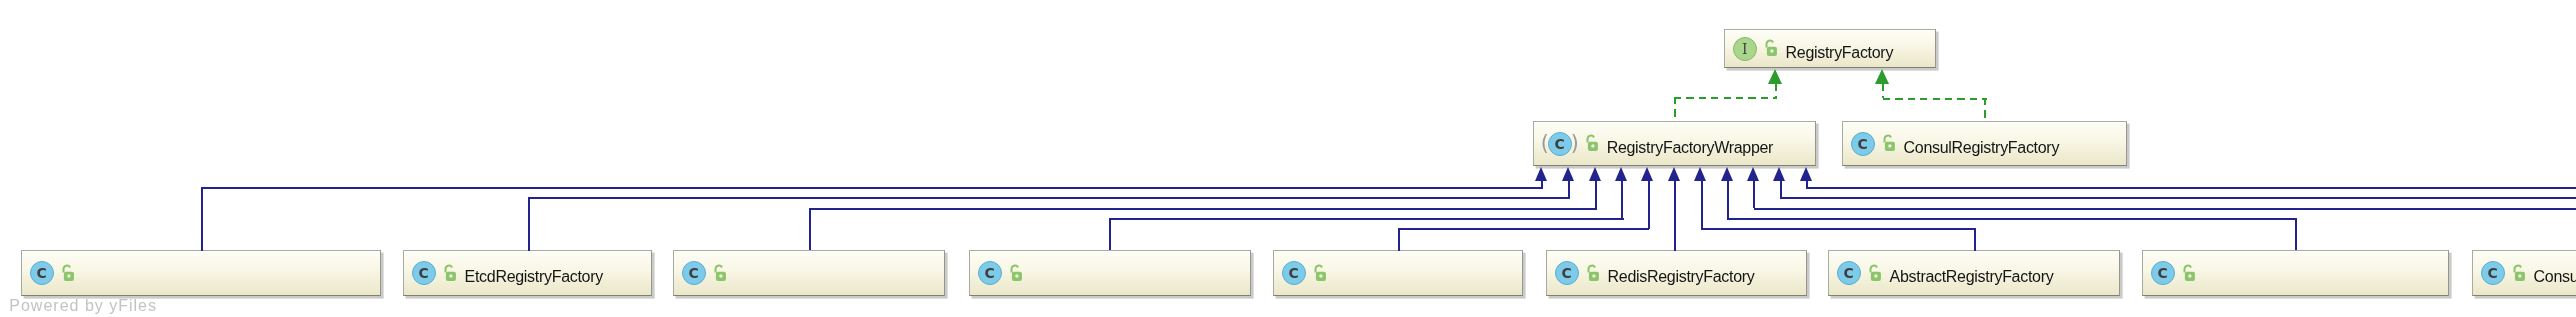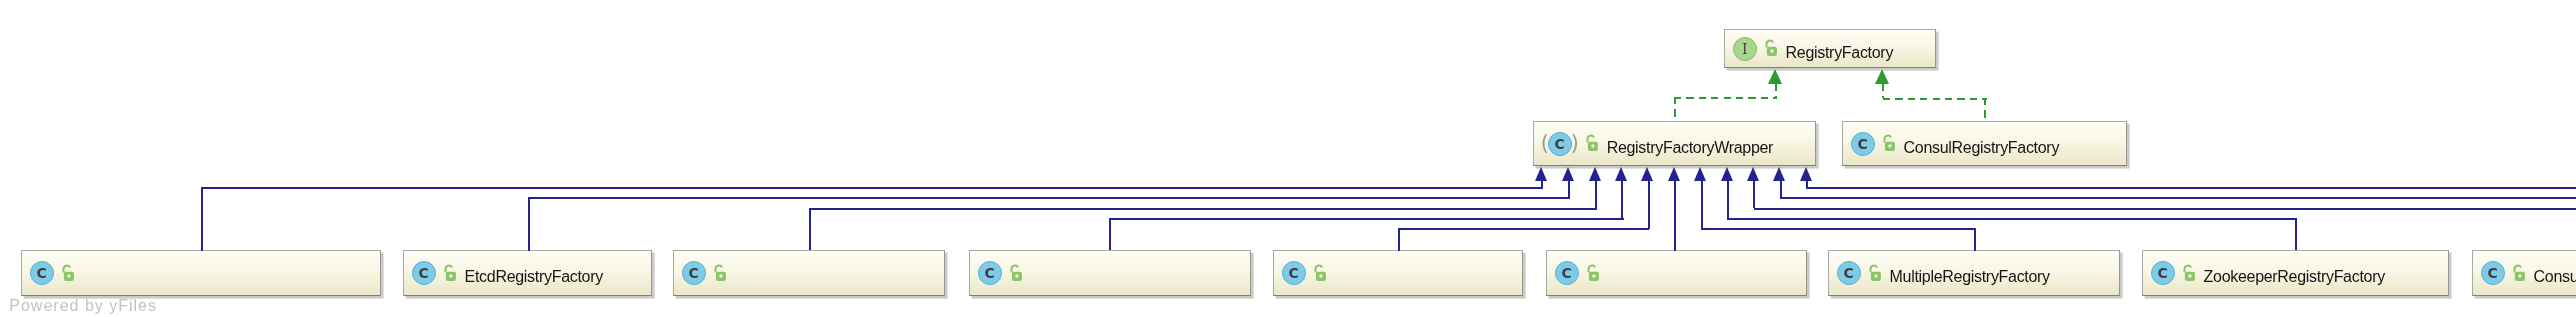--- a/index.html
+++ b/index.html
@@ -128,42 +128,42 @@
     </div>
     <div class="node" style="left: 1546px; top: 250px; width: 261px; height: 46px;">
       <span class="icon-wrap">
         <span class="circ cls">C</span>
       </span>
       <svg class="lock" width="15.5" height="18.5" viewBox="0 0 20 24">
         <path d="M4.5 11 V6.5 A4.5 4.5 0 0 1 13 4.5" fill="none" stroke="#8cc46a" stroke-width="2.6"></path>
         <rect x="5" y="10" width="13" height="12" rx="2.5" fill="#8cc46a"></rect>
         <circle cx="11.5" cy="15.5" r="2.2" fill="#eef6e6"></circle>
       </svg>
+      <span class="lbl">RedisRegistryFactory</span>
     </div>
     <div class="node" style="left: 1828px; top: 250px; width: 292px; height: 46px;">
       <span class="icon-wrap">
         <span class="circ cls">C</span>
       </span>
       <svg class="lock" width="15.5" height="18.5" viewBox="0 0 20 24">
         <path d="M4.5 11 V6.5 A4.5 4.5 0 0 1 13 4.5" fill="none" stroke="#8cc46a" stroke-width="2.6"></path>
         <rect x="5" y="10" width="13" height="12" rx="2.5" fill="#8cc46a"></rect>
         <circle cx="11.5" cy="15.5" r="2.2" fill="#eef6e6"></circle>
       </svg>
-      <span class="lbl">MultipleRegistryFactory</span>
+      <span class="lbl">AbstractRegistryFactory</span>
     </div>
     <div class="node" style="left: 2142px; top: 250px; width: 307px; height: 46px;">
       <span class="icon-wrap">
         <span class="circ cls">C</span>
       </span>
       <svg class="lock" width="15.5" height="18.5" viewBox="0 0 20 24">
         <path d="M4.5 11 V6.5 A4.5 4.5 0 0 1 13 4.5" fill="none" stroke="#8cc46a" stroke-width="2.6"></path>
         <rect x="5" y="10" width="13" height="12" rx="2.5" fill="#8cc46a"></rect>
         <circle cx="11.5" cy="15.5" r="2.2" fill="#eef6e6"></circle>
       </svg>
-      <span class="lbl">ZookeeperRegistryFactory</span>
     </div>
     <div class="node" style="left: 2472px; top: 250px; width: 272px; height: 46px;">
       <span class="icon-wrap">
         <span class="circ cls">C</span>
       </span>
       <svg class="lock" width="15.5" height="18.5" viewBox="0 0 20 24">
         <path d="M4.5 11 V6.5 A4.5 4.5 0 0 1 13 4.5" fill="none" stroke="#8cc46a" stroke-width="2.6"></path>
         <rect x="5" y="10" width="13" height="12" rx="2.5" fill="#8cc46a"></rect>
         <circle cx="11.5" cy="15.5" r="2.2" fill="#eef6e6"></circle>
       </svg>

